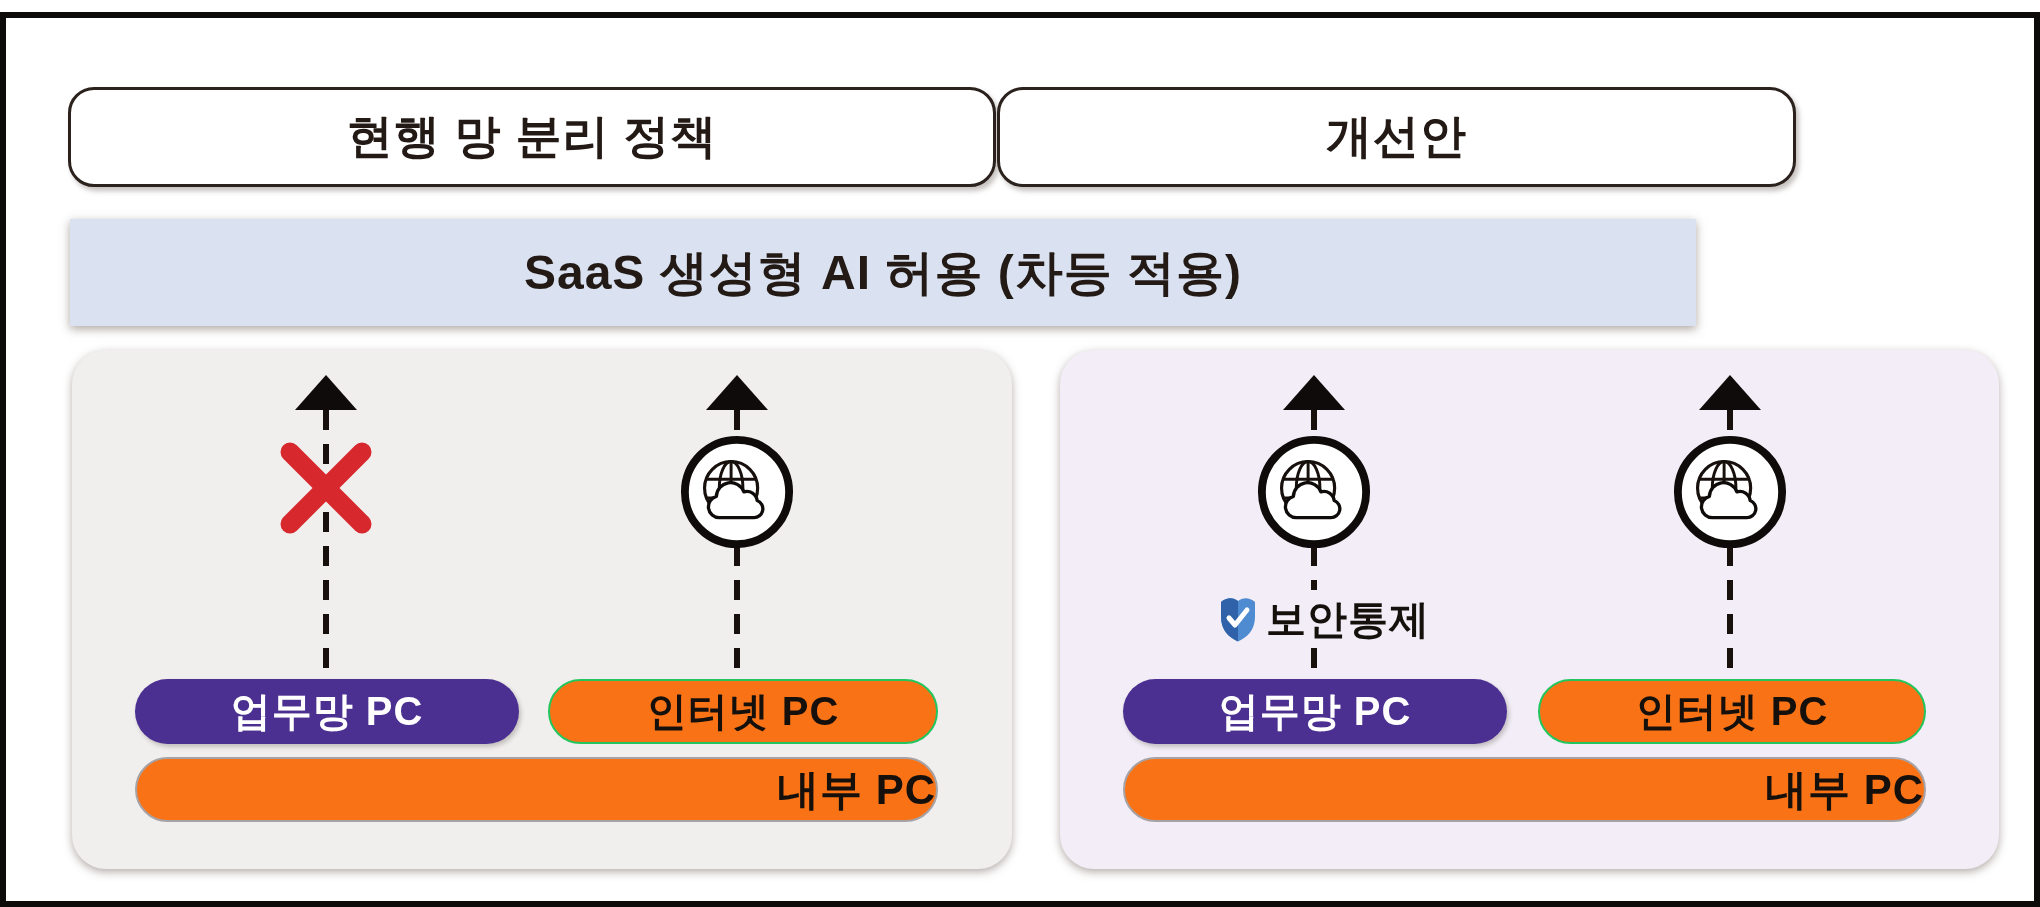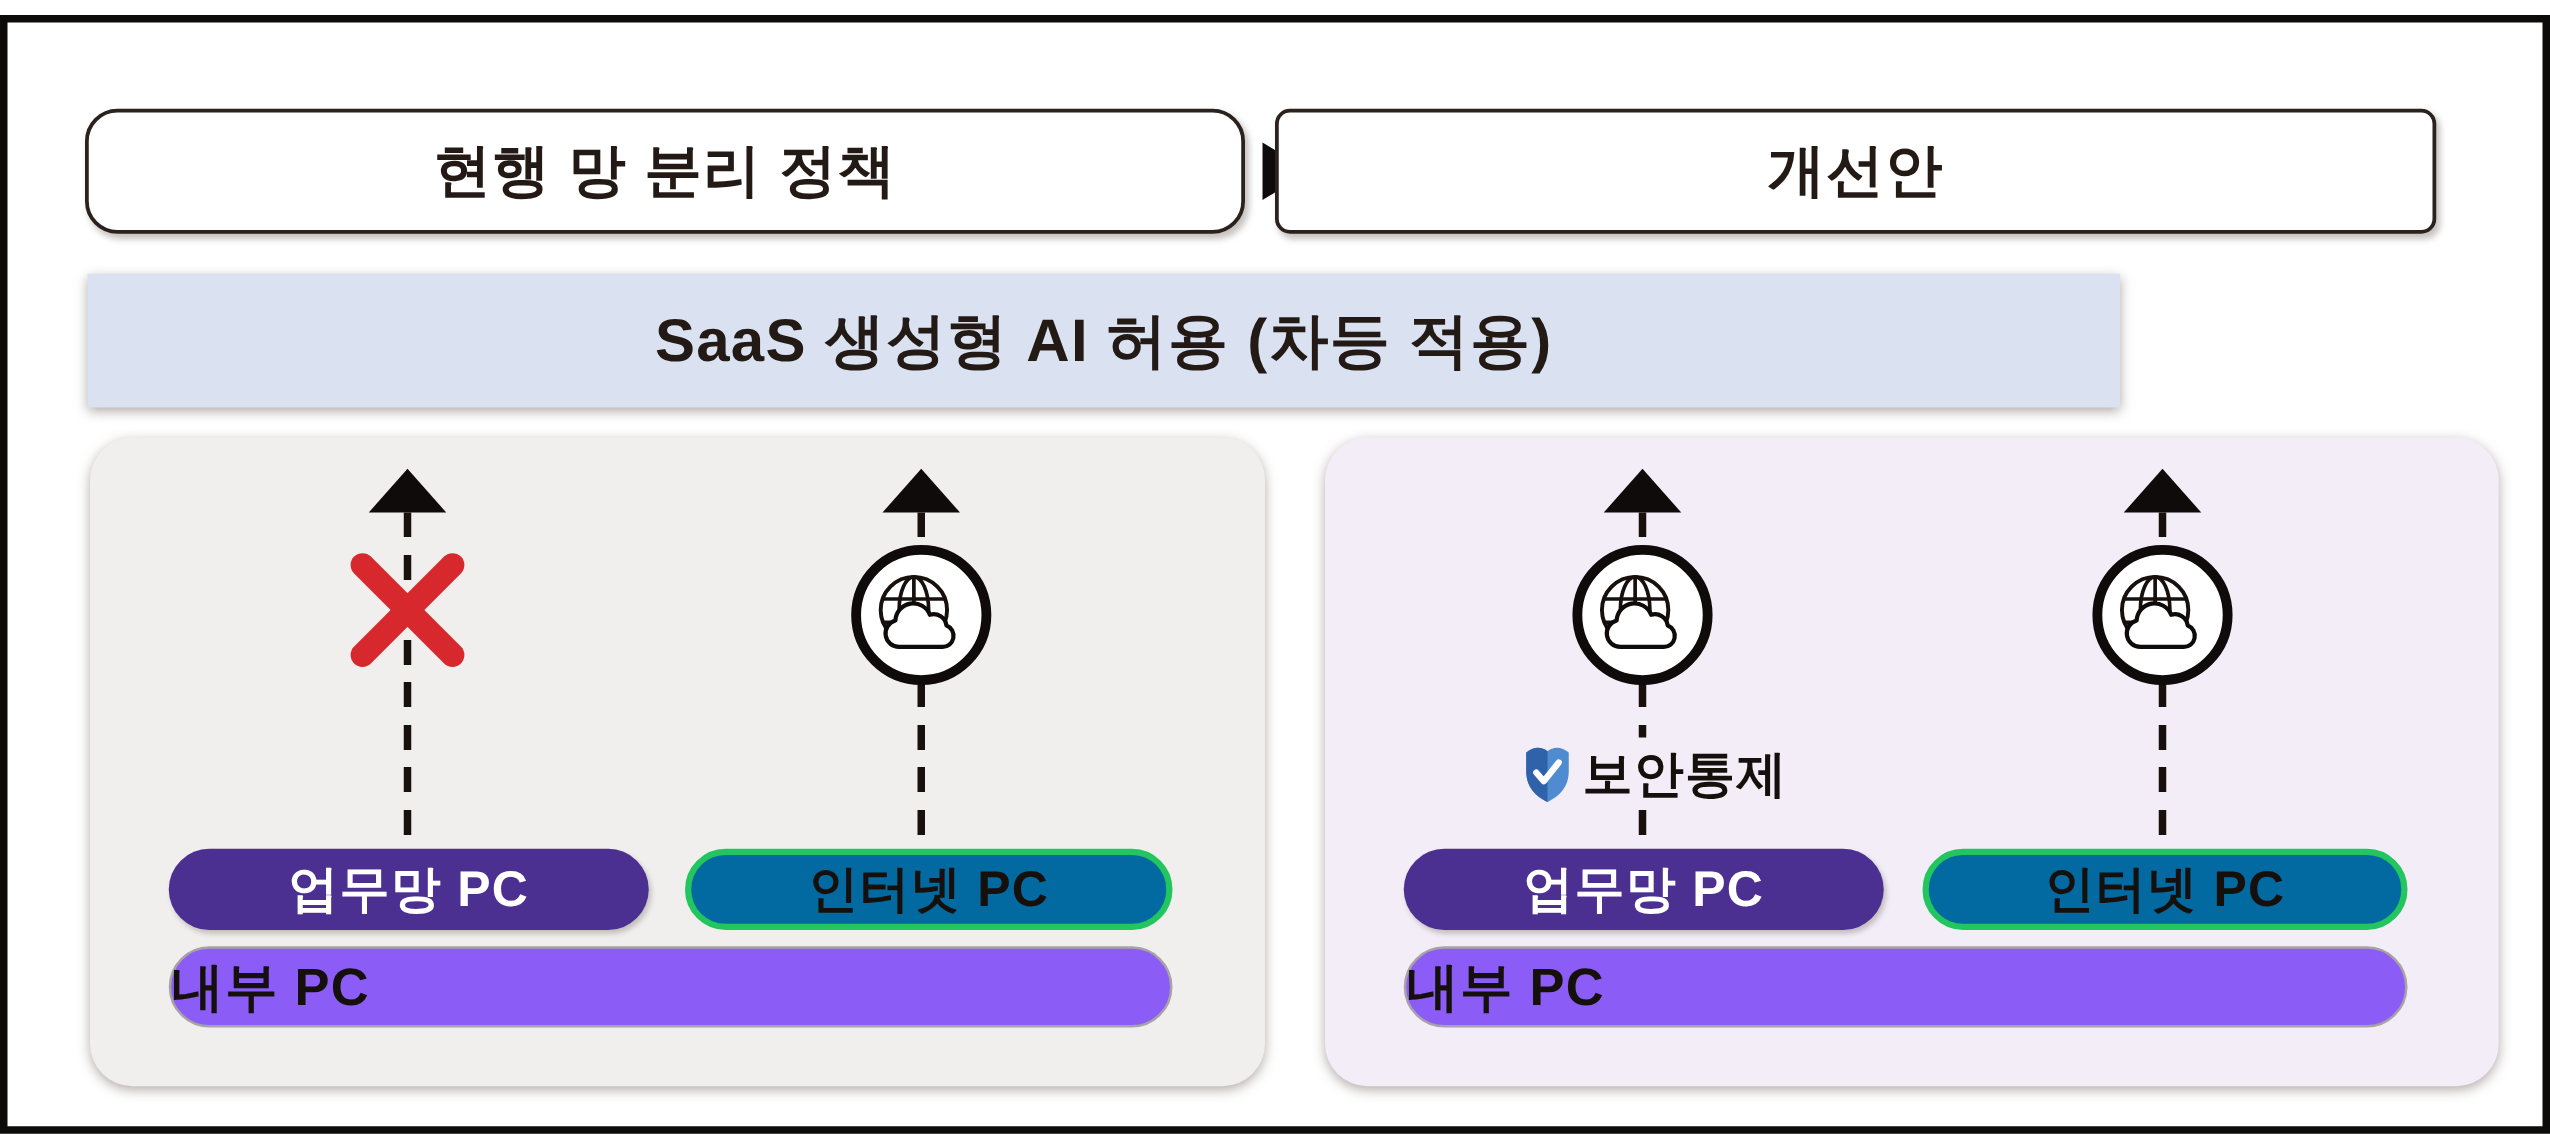--- a/index.html
+++ b/index.html
@@ -23,21 +23,21 @@
     background: #ffffff;
     border: 3px solid #2b211d;
     border-radius: 26px;
     box-sizing: border-box;
     display: flex; align-items: center; justify-content: center;
     font-size: 46px; font-weight: bold; color: #231a16;
     letter-spacing: 1px;
     box-shadow: 3px 4px 5px rgba(90,78,72,0.35);
   }
   #hdr-left  { left: 62px;  width: 928px; }
-  #hdr-right { left: 1014px; width: 929px; border-radius: 12px; }
+  #hdr-right { left: 991px; width: 799px; }
   .arrow-right {
     position: absolute; left: 1004px; top: 96px;
     width: 0; height: 0;
     border-top: 23px solid transparent;
     border-bottom: 23px solid transparent;
     border-left: 38px solid #0f0b0a;
   }
   
   .banner {
     position: absolute; left: 64px; top: 201px; width: 1626px; height: 107px;
@@ -86,32 +86,32 @@
     box-sizing: border-box;
     display: flex; align-items: center; justify-content: center;
     font-size: 40px; font-weight: bold;
     letter-spacing: 1px;
   }
   .pill.purple {
     background: #4b3092; color: #ffffff;
     box-shadow: 2px 3px 4px rgba(90,78,72,0.3);
   }
   .pill.white {
-    background: #0369a1; color: #16100d;
-    border: 5px solid #22c55e;
+    background: #f97316; color: #16100d;
+    border: 2px solid #22c55e;
   }
   .pill.c1 { left: 63px;  width: 384px; }
   .pill.c2 { left: 476px; width: 390px; }
   #panel-improved .pill.c2 { left: 478px; width: 388px; }
   .base-bar {
     position: absolute; left: 63px; top: 407px; width: 803px; height: 65px;
-    background: #8b5cf6; color: #16100d;
+    background: #f97316; color: #16100d;
     border: 2px solid #a6a2a5; border-radius: 33px;
     box-sizing: border-box;
-    display: flex; align-items: center; justify-content: flex-start;
+    display: flex; align-items: center; justify-content: flex-end;
     font-size: 42px; font-weight: bold;
     letter-spacing: 1px;
   }
   
   .t-c1 { left: 223px; }
   .t-c2 { left: 634px; }
   #panel-improved .t-c2 { left: 639px; }
   .d-c1 { left: 251px; }
   .d-c2 { left: 662px; }
   #panel-improved .d-c2 { left: 667px; }

